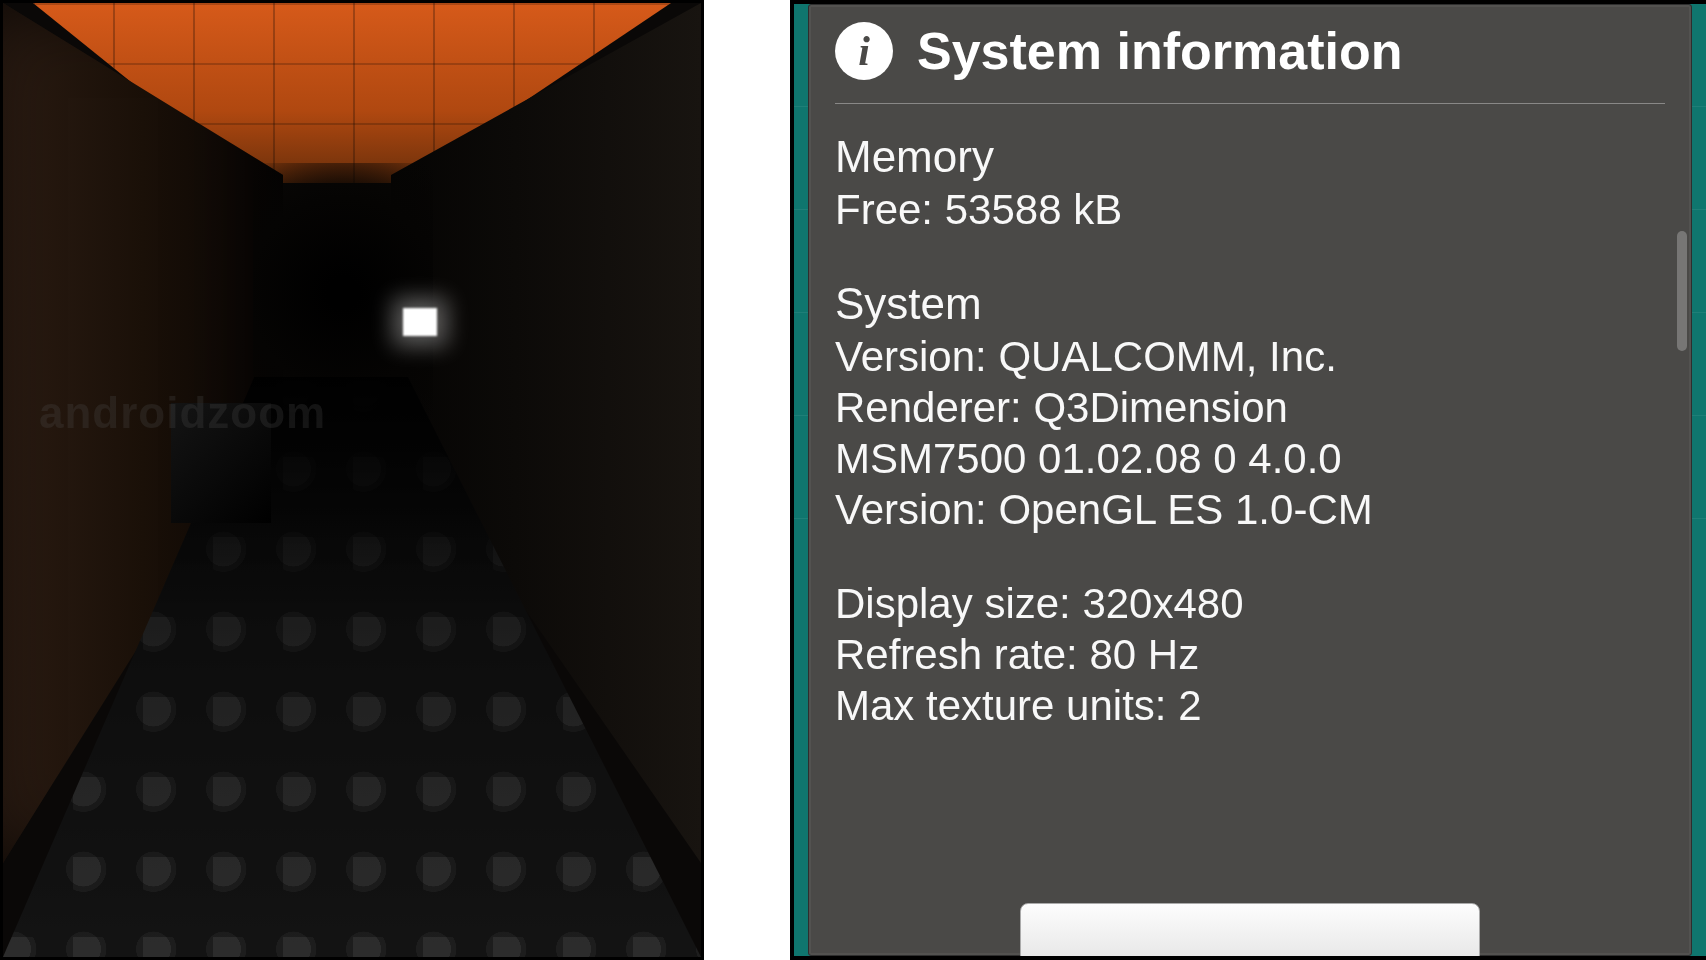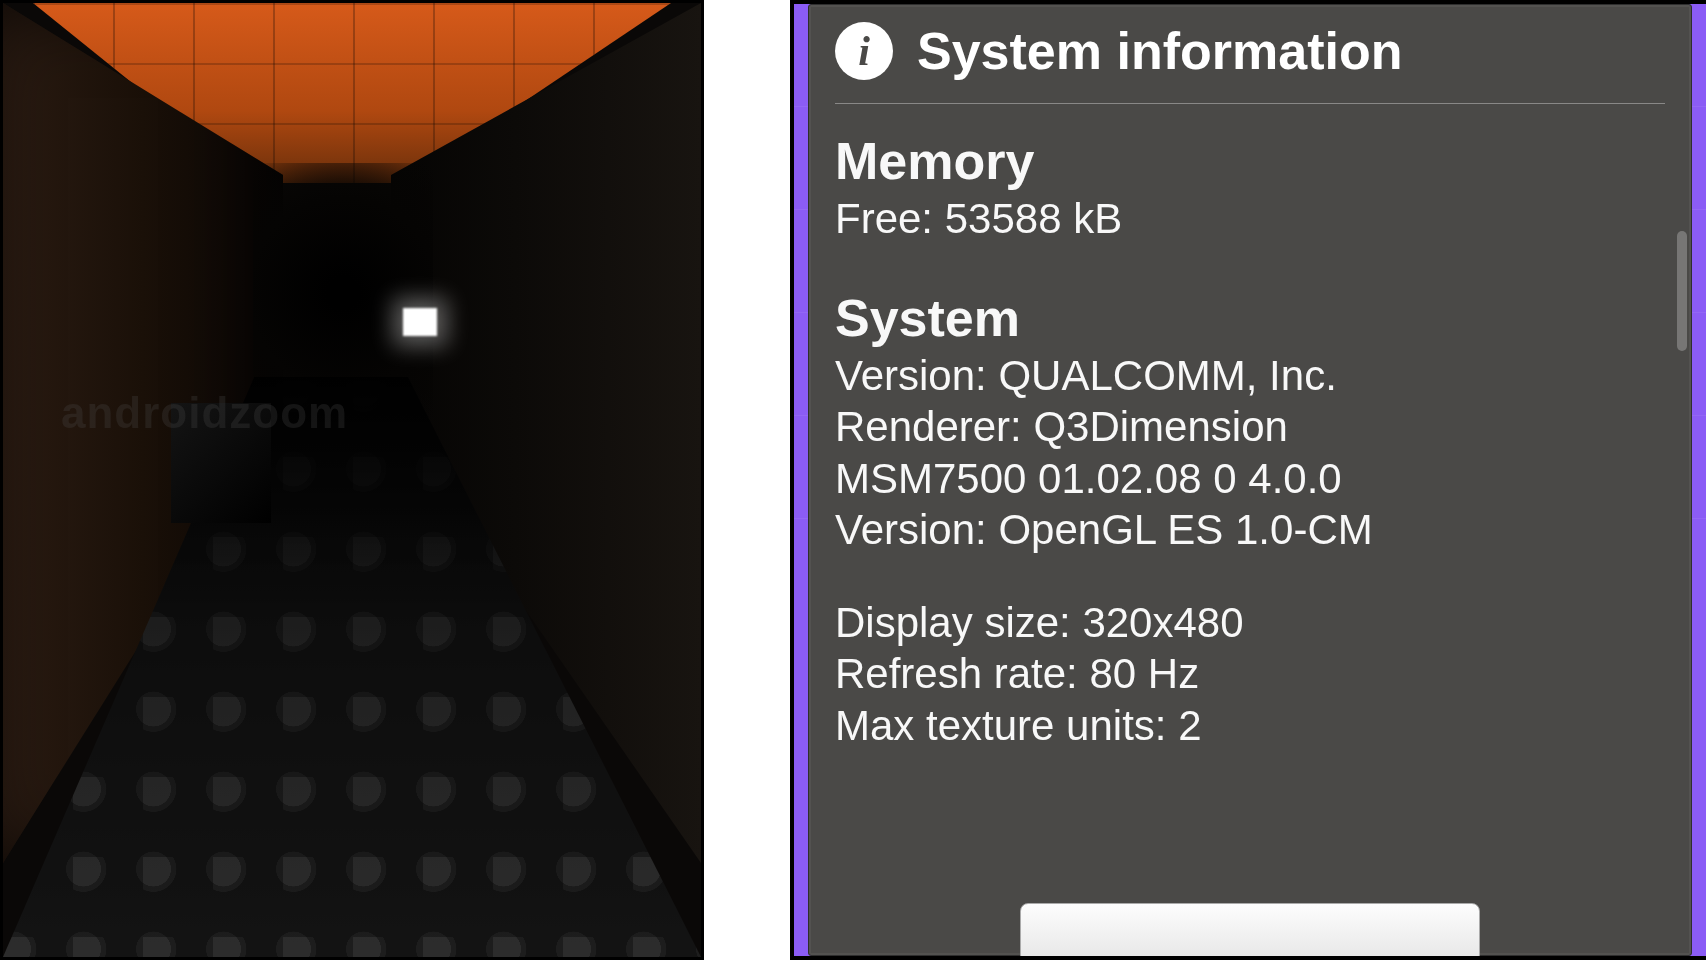--- a/index.html
+++ b/index.html
@@ -101,39 +101,39 @@
     position: absolute;
     top: 400px;
     left: 168px;
     width: 100px;
     height: 120px;
     background: linear-gradient(135deg, #141414 0%, #000 100%);
   }
   .watermark-left {
     position: absolute;
     top: 385px;
-    left: 58px;
+    left: 36px;
     font-size: 44px;
     font-weight: bold;
     color: rgba(80,80,80,0.25);
     letter-spacing: 1px;
     pointer-events: none;
   }
 
   .divider {
     width: 86px;
     height: 960px;
     background: #fff;
     flex-shrink: 0;
   }
 
   .screenshot-right {
     flex: 1;
     height: 960px;
-    background: #8b5cf6;
+    background: #0f766e;
     position: relative;
     border: 4px solid #000;
     border-right: none;
     overflow: hidden;
   }
   .bg-menu {
     position: absolute;
     inset: 0;
     padding-top: 0;
   }
@@ -204,22 +204,22 @@
     font-weight: 700;
   }
   .dialog-body {
     padding-top: 26px;
     font-size: 42px;
     line-height: 1.22;
     color: #f8f8f8;
     font-weight: 400;
   }
   .section-heading {
-    font-weight: 700;
-    font-size: 52px;
+    font-weight: 400;
+    font-size: 44px;
   }
   .section-block {
     margin-bottom: 42px;
   }
   .scrollbar-track {
     position: absolute;
     right: 4px;
     top: 226px;
     width: 10px;
     height: 120px;

